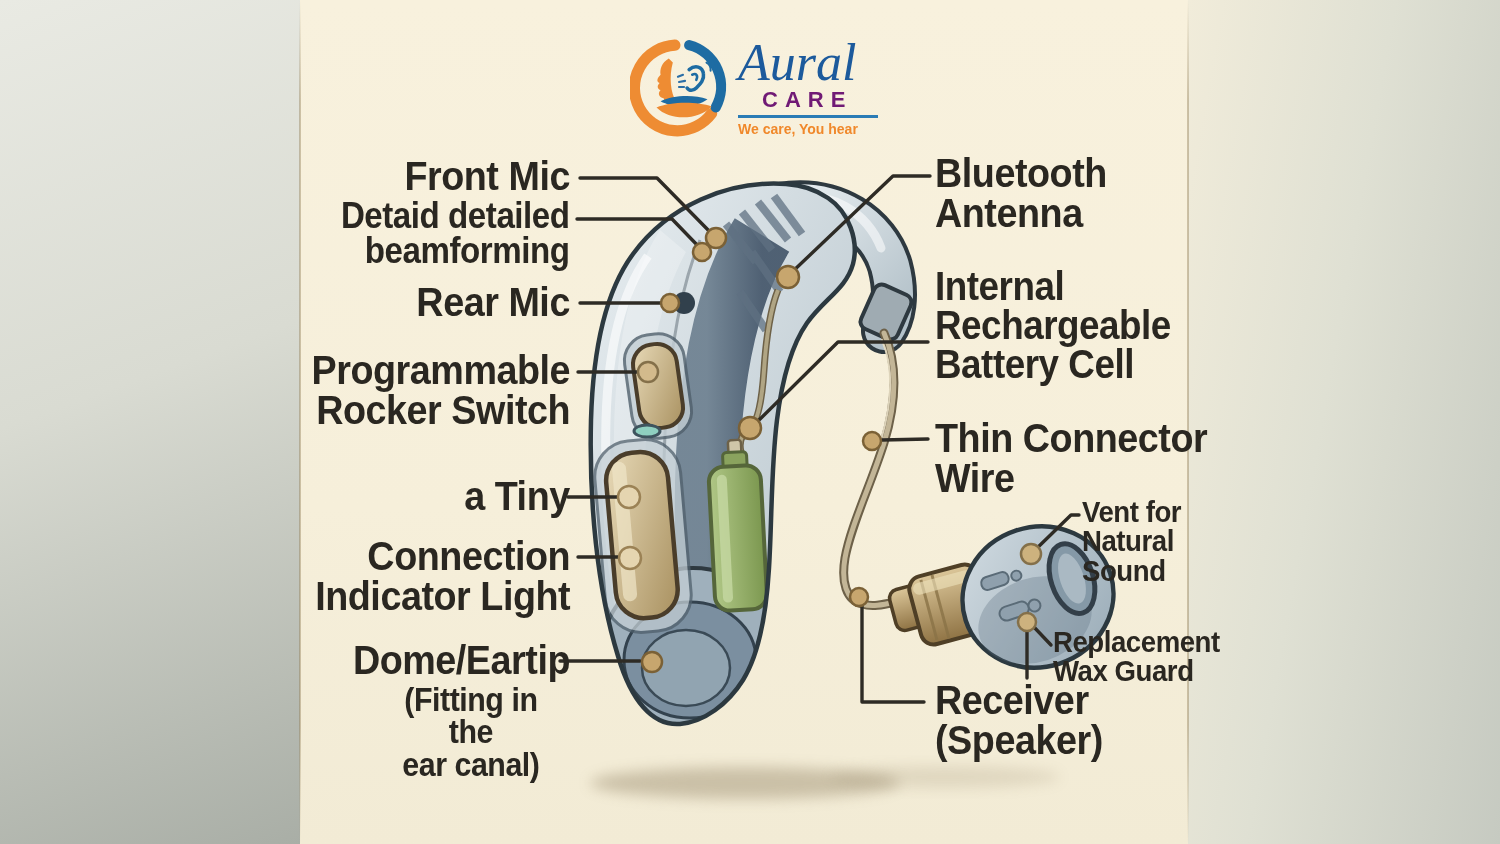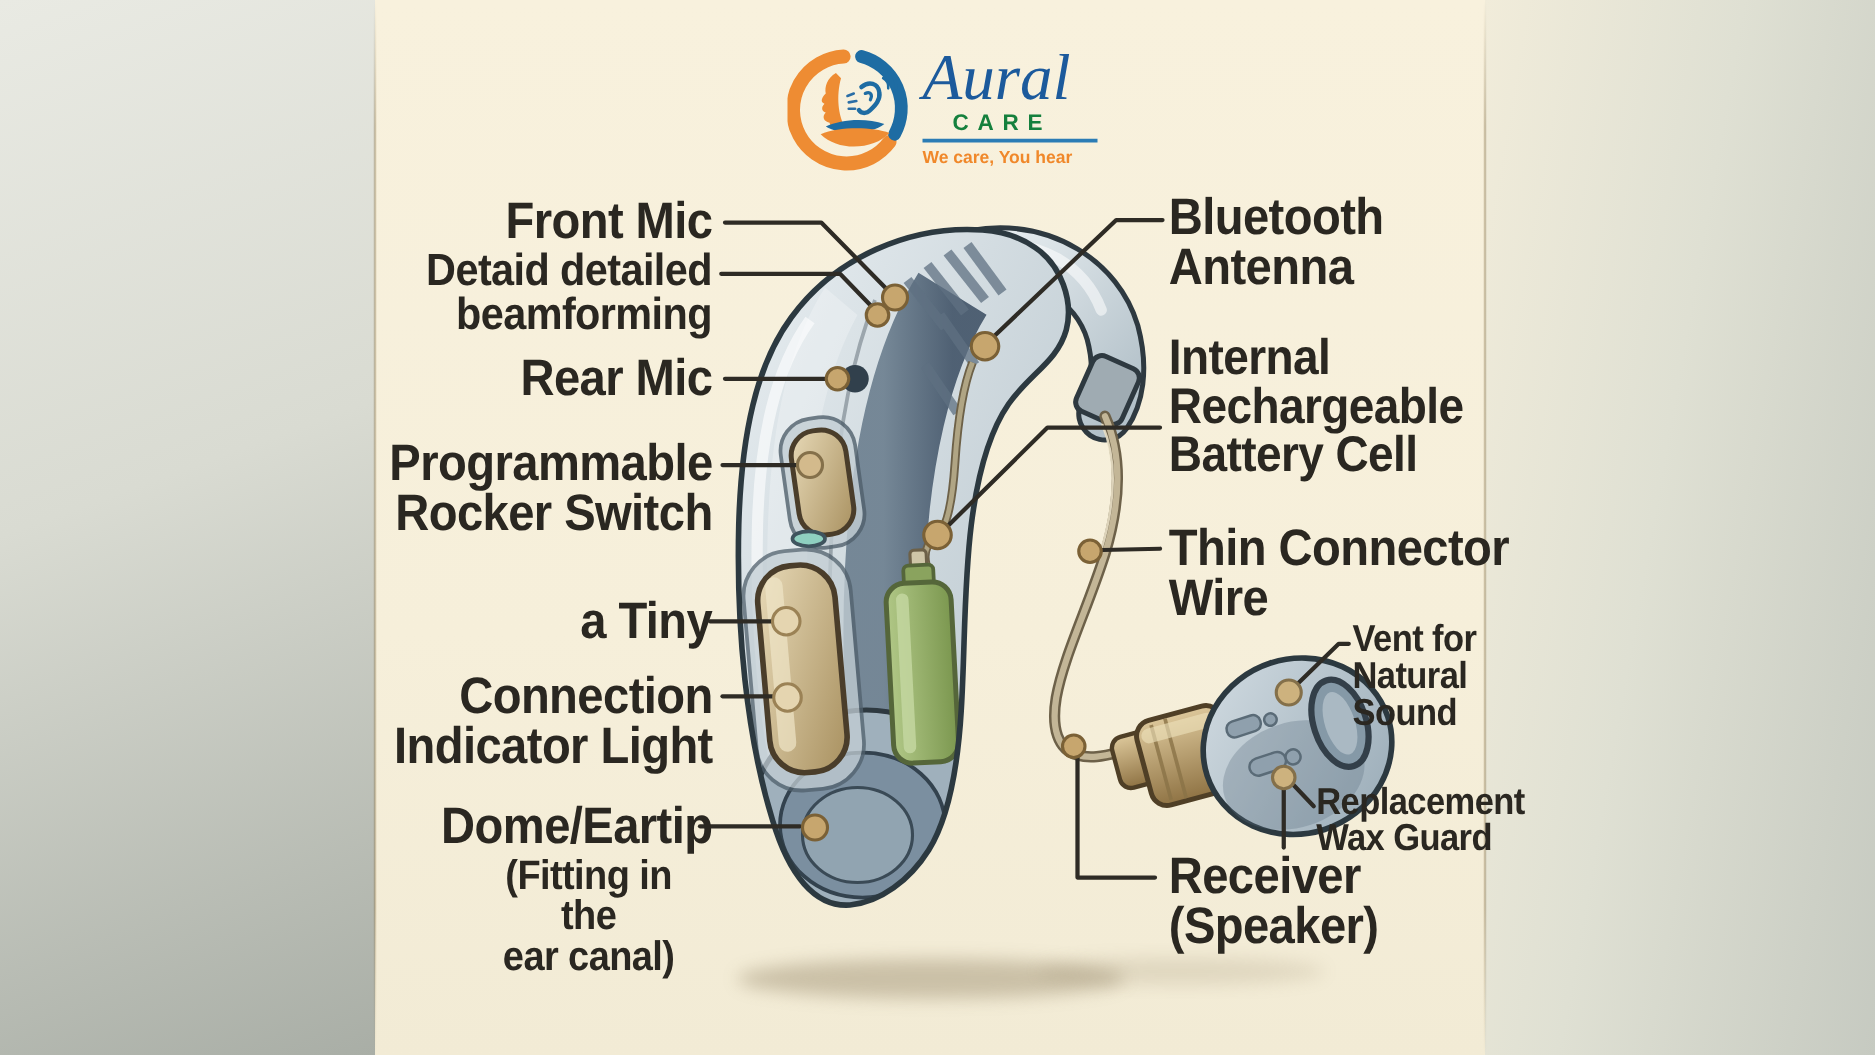--- a/index.html
+++ b/index.html
@@ -25,21 +25,21 @@
   .lbl.right-col{transform:scaleX(.92);transform-origin:left top;}
   .fs41{font-size:41px}.fs40{font-size:40px}.fs36{font-size:36px}
   .fs33{font-size:33px}.fs30{font-size:30px}
 
   
   .logo{position:absolute;left:630px;top:36px;display:flex;align-items:flex-start;}
   .logo-mark{width:102px;height:102px;}
   .logo-text{margin-left:6px;margin-top:4px;}
   .logo-main{font-family:"Liberation Serif",serif;font-style:italic;font-weight:400;
              font-size:52px;line-height:.9;color:#1c5a9c;}
-  .logo-sub{font-size:18px;font-weight:700;letter-spacing:7px;color:#15803d;
+  .logo-sub{font-size:22px;font-weight:700;letter-spacing:7px;color:#701a75;
             margin:2px 0 0 24px;line-height:1;}
   .logo-rule{width:140px;height:3px;background:#2b7cb5;margin-top:4px;}
   .logo-tagline{font-size:14px;font-weight:700;color:#f0882a;margin-top:3px;white-space:nowrap;}
 </style>
 </head>
 <body>
 
 <div class="stage">
 
   <div class="bg-left"></div>

